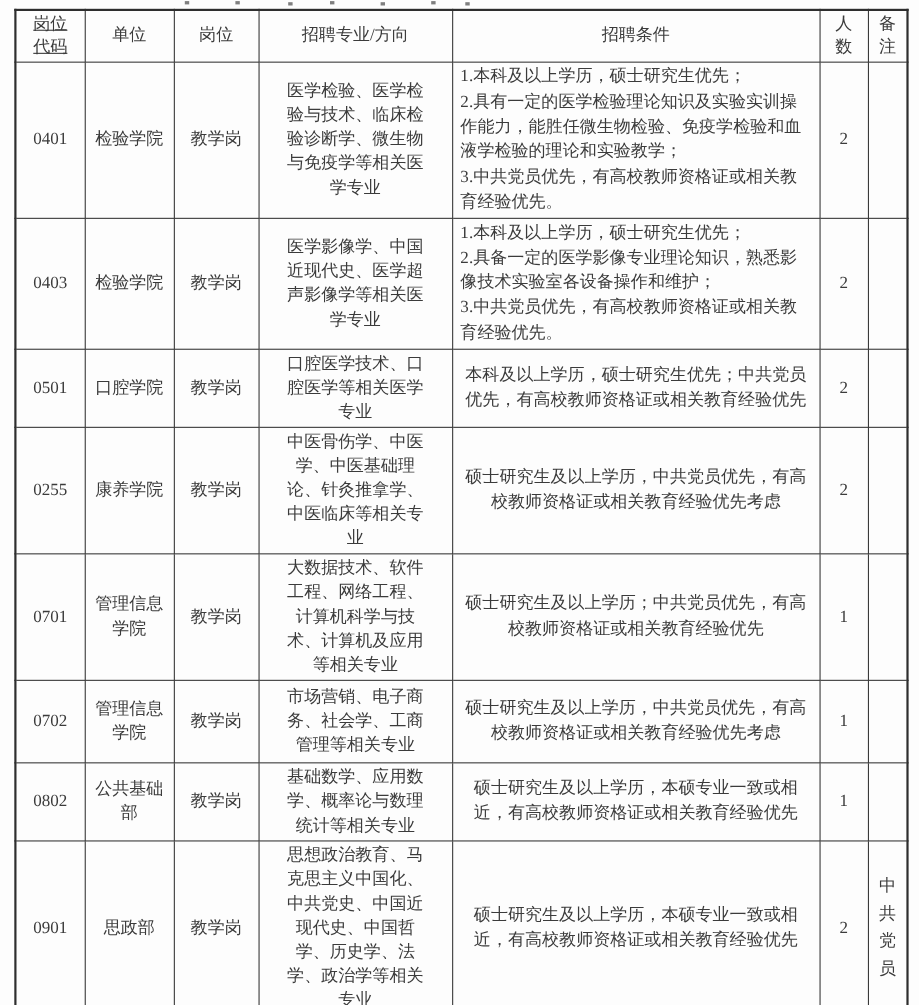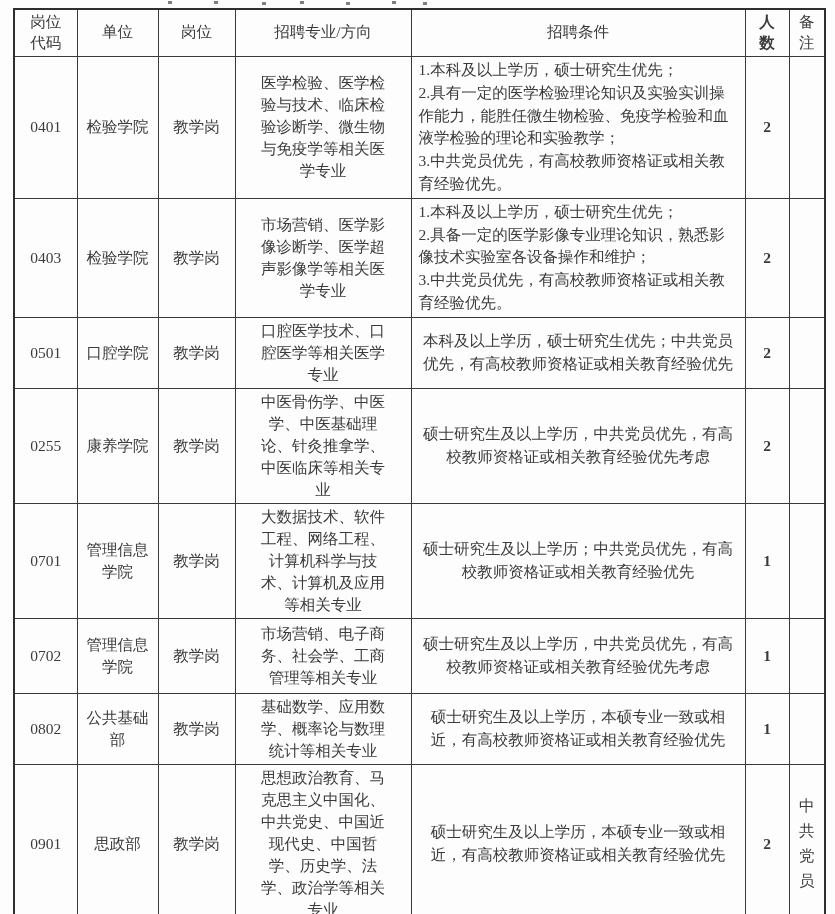--- a/index.html
+++ b/index.html
@@ -32,22 +32,22 @@
     border: 1px solid #3a3a3a;
     vertical-align: middle;
     text-align: center;
     font-weight: normal;
     font-size: 15.5px;
     line-height: 1.42;
     padding: 2px 5px;
     overflow: hidden;
   }
   .recruit thead th { line-height: 1.35; }
-  th.h-code { padding: 0 14px; }   
-  th.h-count, td.c-count { padding: 0 12px; font-weight: bold; }
+  th.h-code { padding: 0 14px; text-decoration: underline; }   
+  th.h-count, td.c-count { padding: 0 12px; }
   th.h-note, td.c-note { padding: 2px 8px; margin-top: 48px; }
   td.c-major { padding: 2px 20px; }
   td.cond {
     white-space: pre-line;
     padding: 2px 7px;
     line-height: 1.47;
     margin-left: 44px;
   }
   td.cond.left  { text-align: left; }
   td.cond.center{ text-align: center; }
@@ -89,21 +89,21 @@
         <td class="cond left">1.本科及以上学历，硕士研究生优先；
 2.具有一定的医学检验理论知识及实验实训操作能力，能胜任微生物检验、免疫学检验和血液学检验的理论和实验教学；
 3.中共党员优先，有高校教师资格证或相关教育经验优先。</td>
         <td class="c-count">2</td>
         <td class="c-note"></td>
       </tr>
       <tr style="height:112px">
         <td class="c-code">0403</td>
         <td class="c-unit">检验学院</td>
         <td class="c-post">教学岗</td>
-        <td class="c-major">市场营销、医学影像诊断学、医学超声影像学等相关医学专业</td>
+        <td class="c-major">医学影像学、中国近现代史、医学超声影像学等相关医学专业</td>
         <td class="cond left">1.本科及以上学历，硕士研究生优先；
 2.具备一定的医学影像专业理论知识，熟悉影像技术实验室各设备操作和维护；
 3.中共党员优先，有高校教师资格证或相关教育经验优先。</td>
         <td class="c-count">2</td>
         <td class="c-note"></td>
       </tr>
       <tr style="height:53px">
         <td class="c-code">0501</td>
         <td class="c-unit">口腔学院</td>
         <td class="c-post">教学岗</td>

